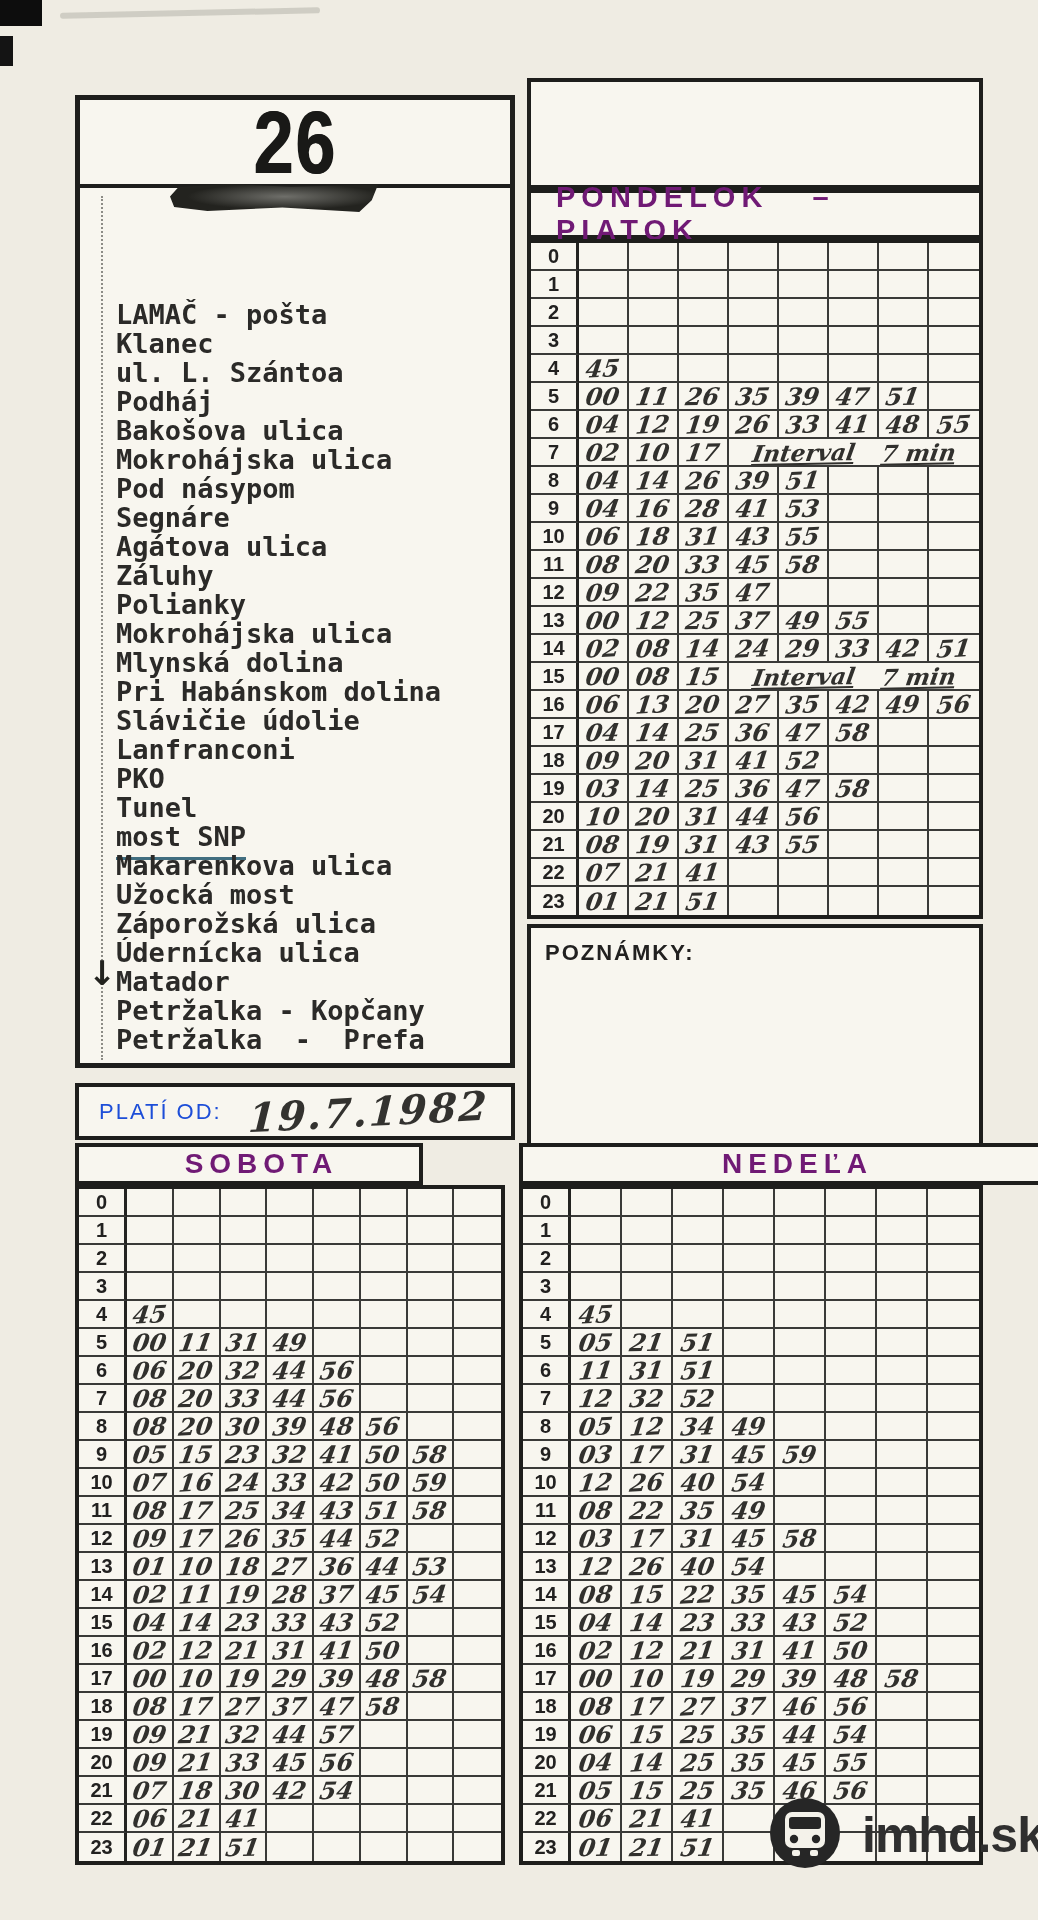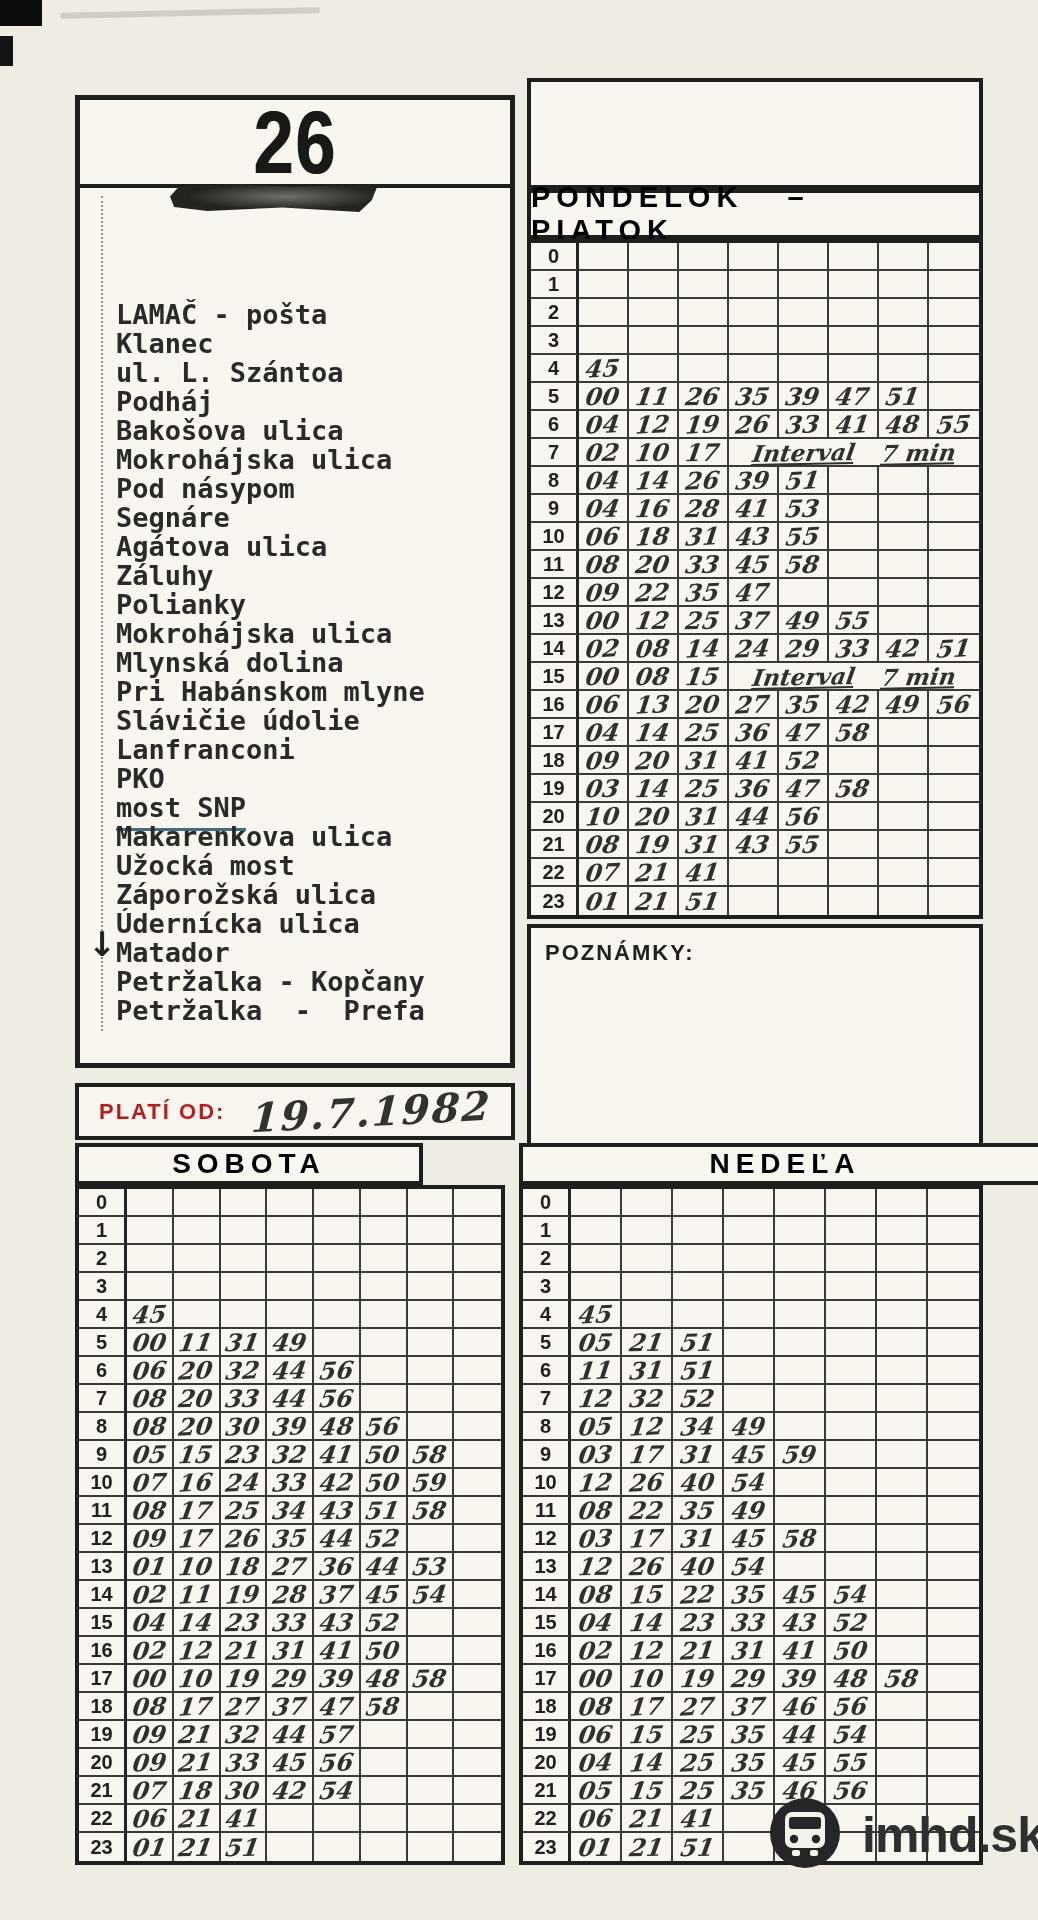--- a/index.html
+++ b/index.html
@@ -40,29 +40,29 @@
     font-family:"DejaVu Sans Mono","Liberation Mono",monospace;
     font-weight:bold;font-size:27px;line-height:29px;color:#2b2a28;}
   .stop-line.bold-underline .stop-text{
     border-bottom:3px solid #416e80;padding-bottom:5px;}
   .stop-line.arrow::before{content:"↓";position:absolute;left:-28px;top:-8px;
     font-size:34px;color:#23231f;font-family:"DejaVu Sans",sans-serif;}
 
   
   #valid-box{left:75px;top:1083px;width:440px;height:57px;border-width:4px;
     display:flex;align-items:center;padding:0 0 0 20px;}
-  .valid-label{font-weight:bold;font-size:22px;letter-spacing:2px;color:#b91c1c;text-align:right;}
+  .valid-label{font-weight:normal;font-size:22px;letter-spacing:2px;color:#1d4ed8;text-align:right;}
   .handwriting{font-family:"DejaVu Serif",serif;font-style:italic;font-weight:bold;color:#33322f;}
   .valid-date{font-size:40px;margin-left:26px;transform:rotate(-3deg) skewX(-6deg);letter-spacing:2px;}
 
   
   #top-right-box{left:527px;top:78px;width:456px;height:111px;border-width:4px;}
   .theader{background:#f8f6ef;border:4px solid #1e1e1c;
     display:flex;align-items:center;justify-content:center;
-    font-weight:bold;color:#000000;}
+    font-weight:bold;color:#701a75;padding-left:25px;}
   #mf-header{left:527px;top:189px;width:456px;height:50px;font-size:29px;letter-spacing:6px;word-spacing:30px;}
   #mf-table{left:527px;top:239px;width:456px;}
   #notes-box{left:527px;top:924px;width:456px;height:240px;padding:12px 0 0 14px;}
   .notes-label{font-weight:bold;font-size:22px;letter-spacing:2px;color:#222120;}
 
   
   #sat-header{left:75px;top:1143px;width:348px;height:42px;font-size:28px;letter-spacing:6px;}
   #sat-table{left:75px;top:1185px;width:430px;}
   #sun-header{left:519px;top:1143px;width:532px;height:42px;font-size:28px;letter-spacing:6px;}
   #sun-table{left:519px;top:1185px;width:464px;}
@@ -112,24 +112,25 @@
       <div class="stop-line"><span class="stop-text">Podháj</span></div>
       <div class="stop-line"><span class="stop-text">Bakošova ulica</span></div>
       <div class="stop-line"><span class="stop-text">Mokrohájska ulica</span></div>
       <div class="stop-line"><span class="stop-text">Pod násypom</span></div>
       <div class="stop-line"><span class="stop-text">Segnáre</span></div>
       <div class="stop-line"><span class="stop-text">Agátova ulica</span></div>
       <div class="stop-line"><span class="stop-text">Záluhy</span></div>
       <div class="stop-line"><span class="stop-text">Polianky</span></div>
       <div class="stop-line"><span class="stop-text">Mokrohájska ulica</span></div>
       <div class="stop-line"><span class="stop-text">Mlynská dolina</span></div>
-      <div class="stop-line"><span class="stop-text">Pri Habánskom mlyne</span></div>
+      <div class="stop-line"><span class="stop-text">Pri Habánskom dolina</span></div>
       <div class="stop-line"><span class="stop-text">Slávičie údolie</span></div>
       <div class="stop-line"><span class="stop-text">Lanfranconi</span></div>
       <div class="stop-line"><span class="stop-text">PKO</span></div>
+      <div class="stop-line"><span class="stop-text">Tunel</span></div>
       <div class="stop-line bold-underline"><span class="stop-text">most SNP</span></div>
       <div class="stop-line"><span class="stop-text">Makarenkova ulica</span></div>
       <div class="stop-line"><span class="stop-text">Užocká most</span></div>
       <div class="stop-line"><span class="stop-text">Záporožská ulica</span></div>
       <div class="stop-line"><span class="stop-text">Údernícka ulica</span></div>
       <div class="stop-line arrow"><span class="stop-text">Matador</span></div>
       <div class="stop-line"><span class="stop-text">Petržalka - Kopčany</span></div>
       <div class="stop-line"><span class="stop-text">Petržalka  -  Prefa</span></div>
     </div>
 </div>

